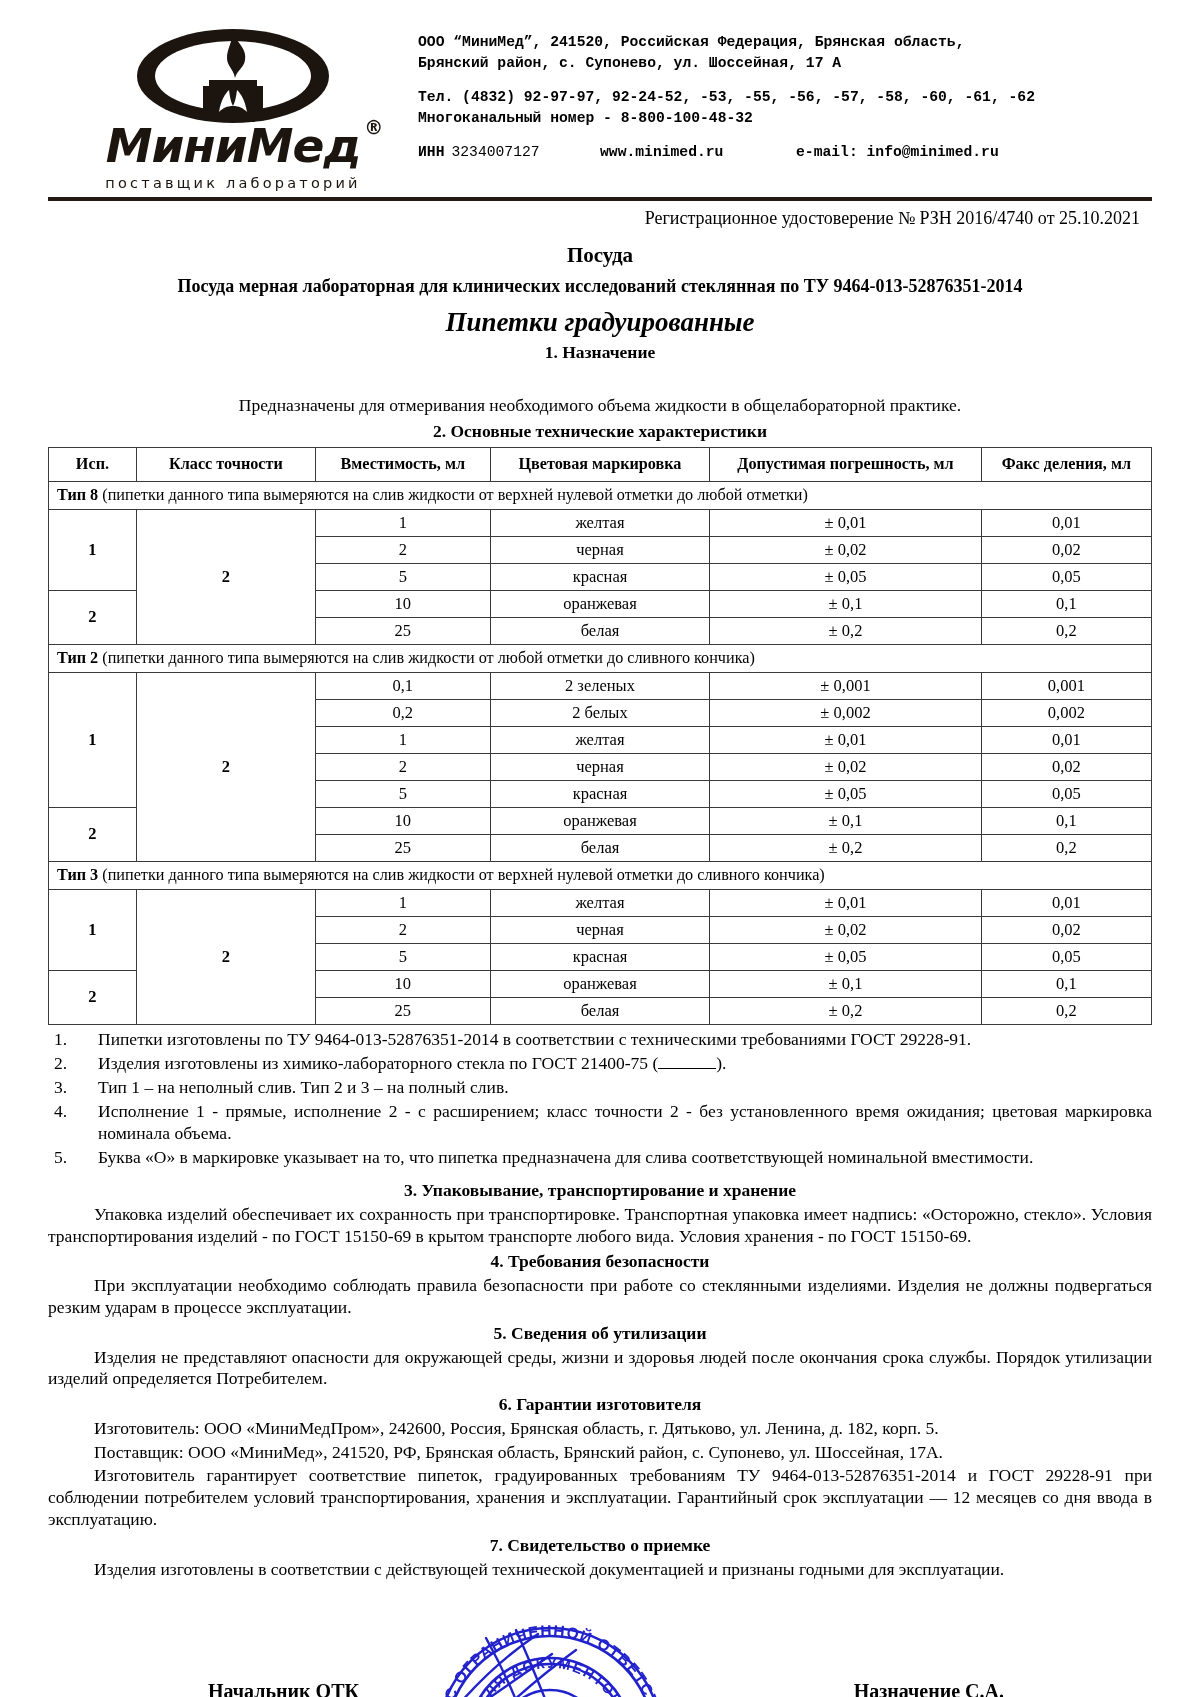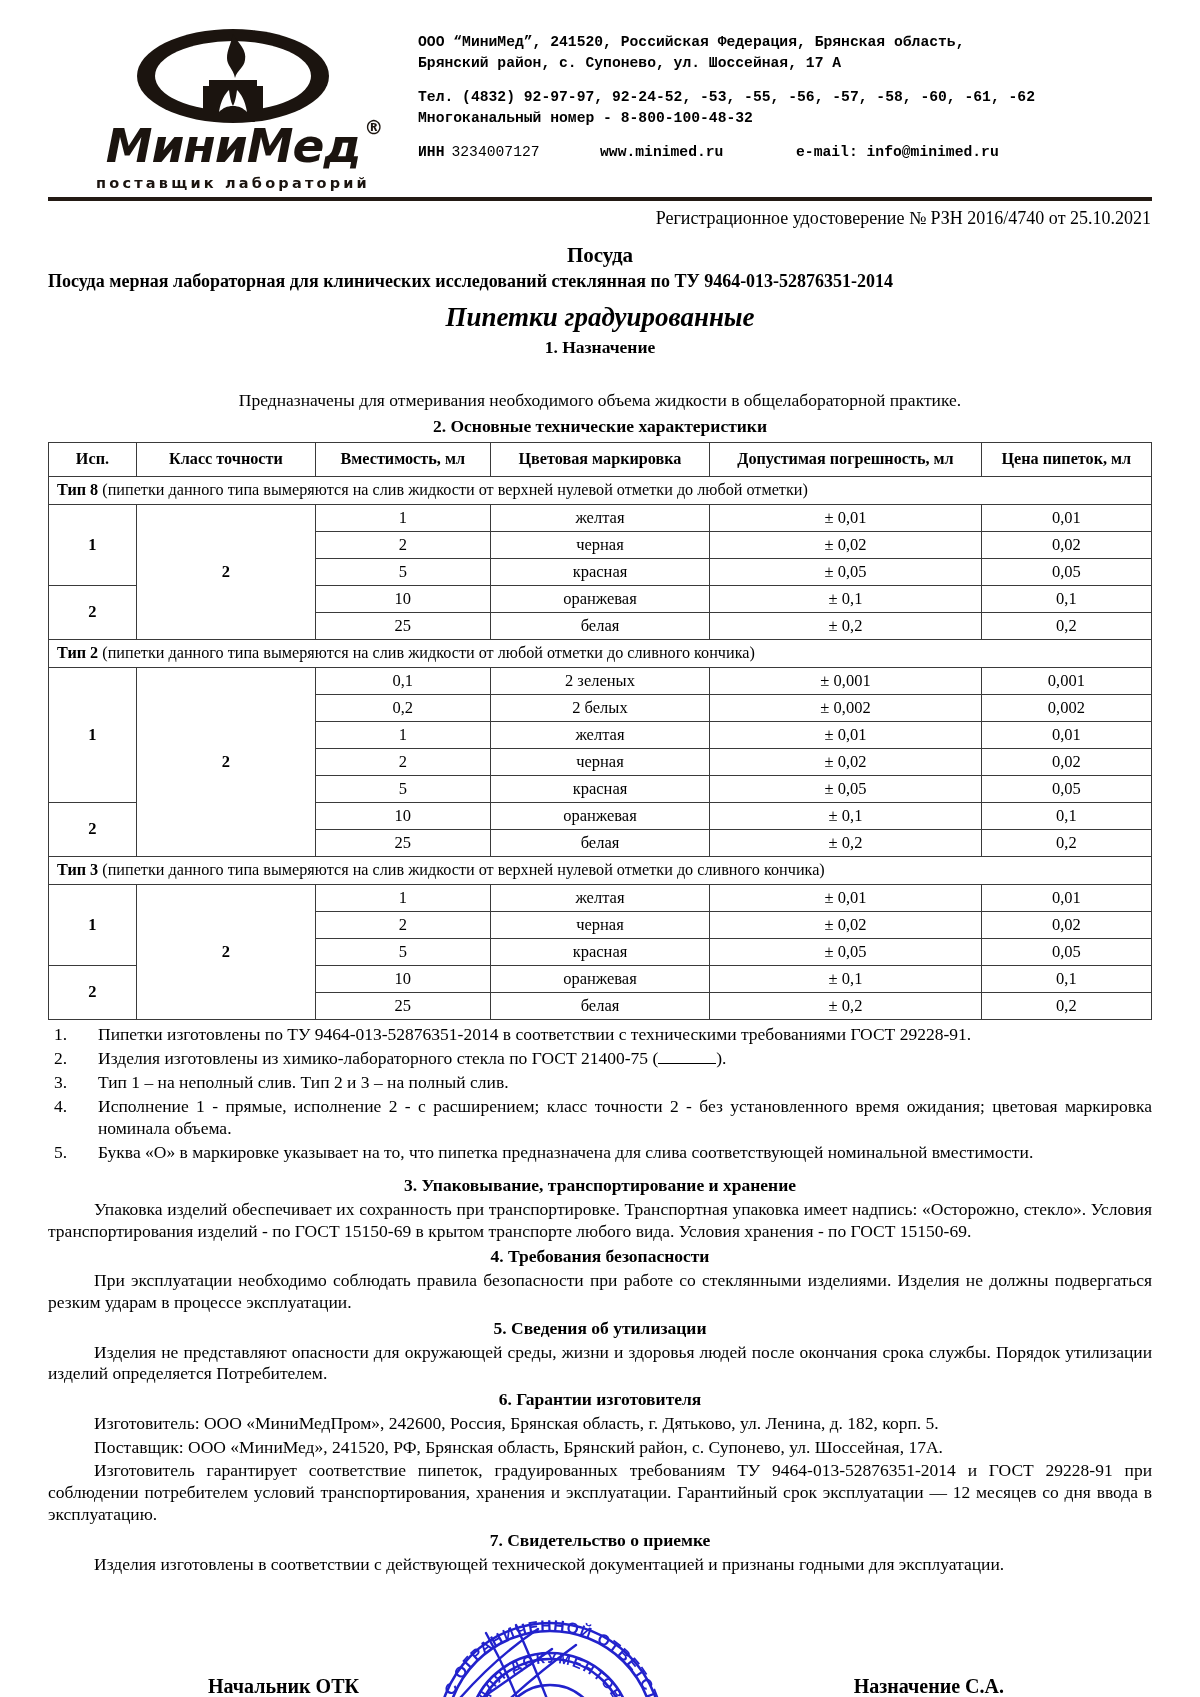--- a/index.html
+++ b/index.html
@@ -13,38 +13,38 @@
   .page{position:relative; width:1200px; height:1697px; box-sizing:border-box; padding:0 48px;}
 
   
   .letterhead{display:flex; align-items:flex-start; padding-top:18px;}
   .logo-box{width:370px; flex:0 0 370px; display:flex; flex-direction:column; align-items:center; padding-top:10px;}
   .logo-oval{position:relative; width:196px; height:96px;}
   .logo-oval svg{display:block;}
   .logo-word{position:relative; margin-top:-2px; font-family:"DejaVu Sans", sans-serif; font-weight:bold; font-style:italic;
               font-size:47px; letter-spacing:-1px; line-height:1; color:#1b140f;}
   .logo-word .reg{position:absolute; top:-4px; right:-22px; font-size:19px; font-style:normal;}
-  .logo-sub{margin-top:6px; font-family:"DejaVu Sans", sans-serif; font-weight:bold; font-size:14.5px;
+  .logo-sub{margin-top:6px; font-family:"DejaVu Sans", sans-serif; font-weight:normal; font-size:14.5px;
             letter-spacing:3.2px; color:#1b140f;}
 
   .contact{flex:1; padding-top:14px; font-family:Liberation Mono, monospace; font-weight:bold; font-size:14.7px; line-height:1.42;}
   .contact .blk{margin-bottom:13px;}
   .contact .row-inline{display:flex; align-items:baseline;}
   .contact .inn-label{font-weight:bold;}
   .contact .inn-val{font-weight:normal; margin-left:7px;}
   .c-col1{width:182px;}
   .c-col2{width:196px;}
 
   .rule{height:4px; background:#231a14; margin-top:6px;}
 
-  .reg-line{text-align:right; font-size:18px; margin:7px 1px 0 0;}
+  .reg-line{text-align:right; font-size:18px; margin:7px 12px 0 0;}
 
   
   h1.doc-title{font-size:21px; font-weight:bold; text-align:center; margin:14px 0 3px;}
-  .subtitle{font-size:18px; font-weight:bold; text-align:left; margin:0 0 10px;}
+  .subtitle{font-size:18px; font-weight:bold; text-align:center; margin:8px 0 10px;}
   h2.prod{font-size:27px; font-weight:bold; font-style:italic; text-align:center; margin:4px 0 2px;}
   .sec-head{font-size:17.5px; font-weight:bold; text-align:center; margin:4px 0 3px;}
   .para{font-size:17.5px; text-align:justify; margin:2px 0; text-indent:46px; line-height:1.24;}
   .para.center{text-align:center; text-indent:0;margin-top:32px;}
 
   
   table.spec{width:100%; border-collapse:collapse; margin-top:5px; table-layout:fixed;}
   table.spec th, table.spec td{border:1.6px solid #3a3a3a; text-align:center; font-size:16.5px; padding:3px 2px;}
   table.spec th{font-weight:bold; font-size:16.2px; padding:7px 2px;}
   table.spec td.typehdr{text-align:left; padding:4px 8px; font-size:16.2px;}
@@ -131,21 +131,21 @@
         <col class="col5">
         <col class="col6">
     </colgroup>
     <thead>
       <tr>
         <th>Исп.</th>
         <th>Класс точности</th>
         <th>Вместимость, мл</th>
         <th>Цветовая маркировка</th>
         <th>Допустимая погрешность, мл</th>
-        <th>Цена пипеток, мл</th>
+        <th>Факс деления, мл</th>
       </tr>
     </thead>
     <tbody id="spec-body">
         <tr>
           <td class="typehdr" colspan="6"><b>Тип 8</b><span> (пипетки данного типа вымеряются на слив жидкости от верхней нулевой отметки до любой отметки)</span></td>
         </tr>
         <tr>
           <td rowspan="3" style="font-weight: bold;">1</td>
           <td rowspan="5" style="font-weight: bold;">2</td>
           <td>1</td>

